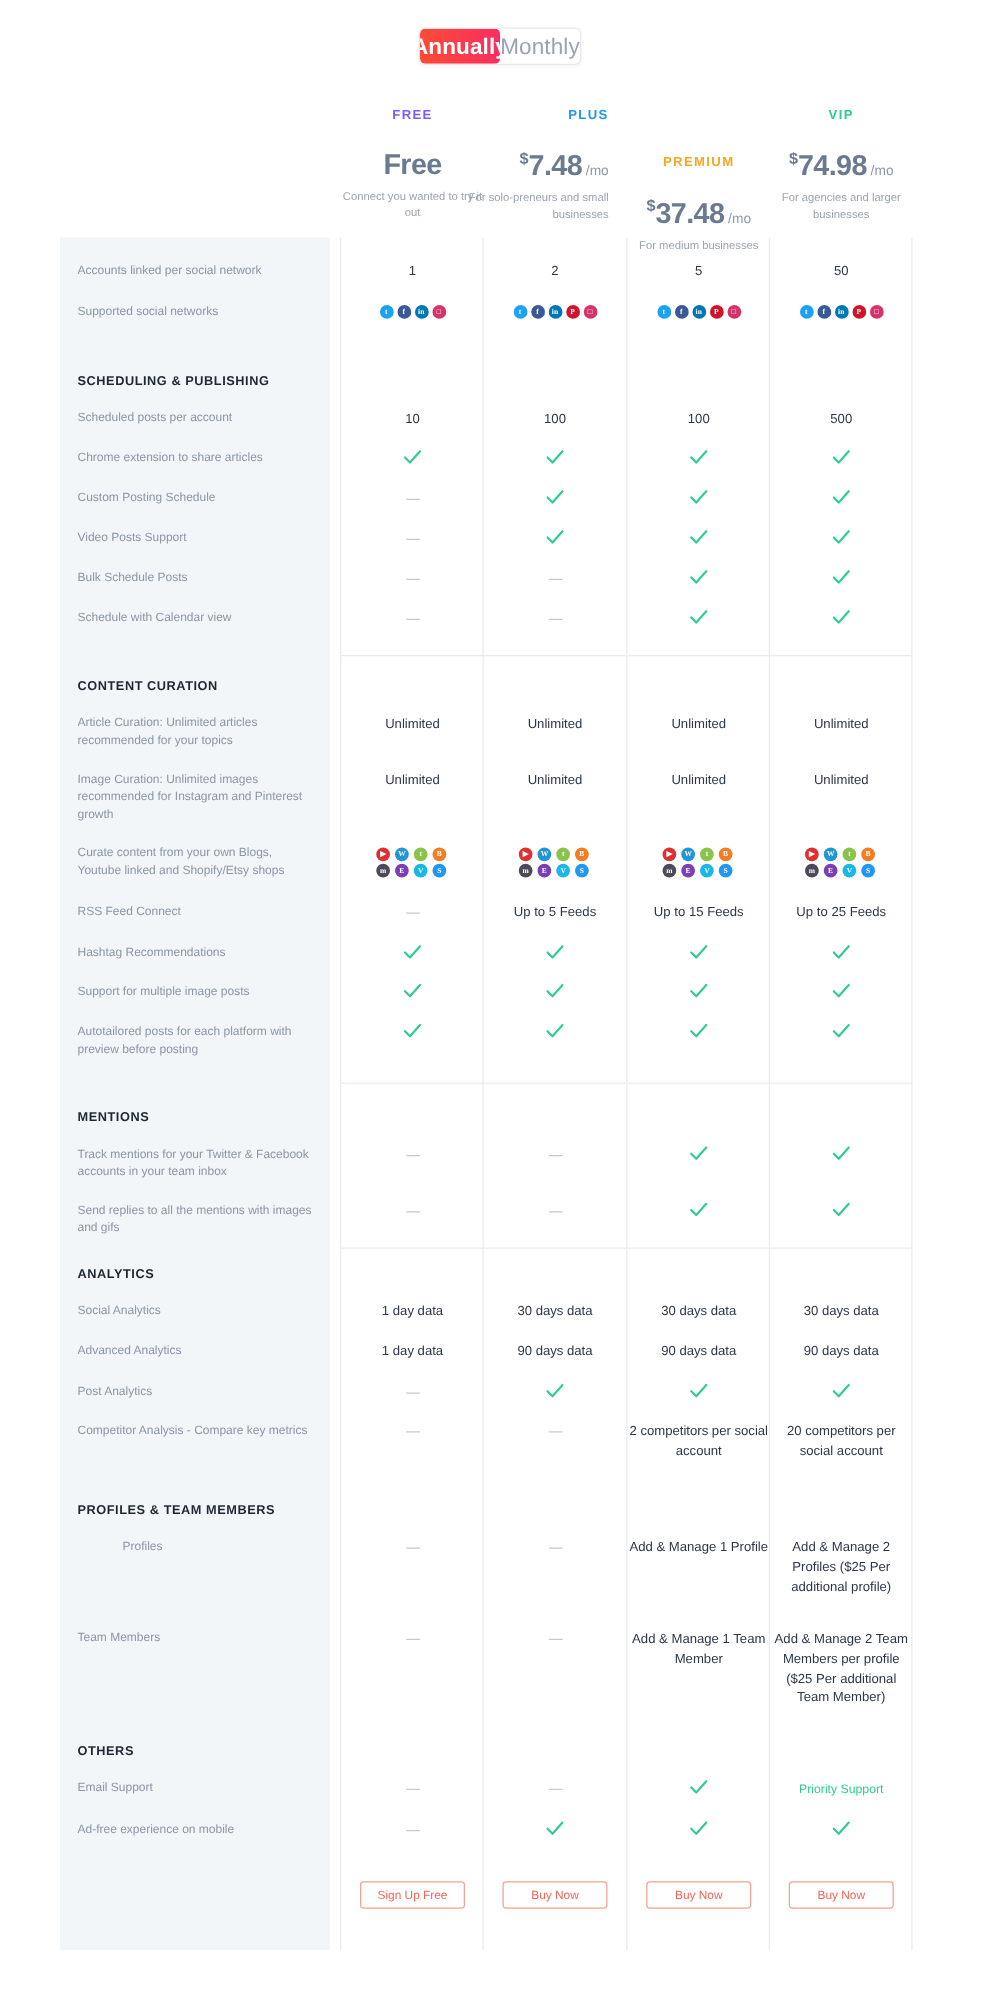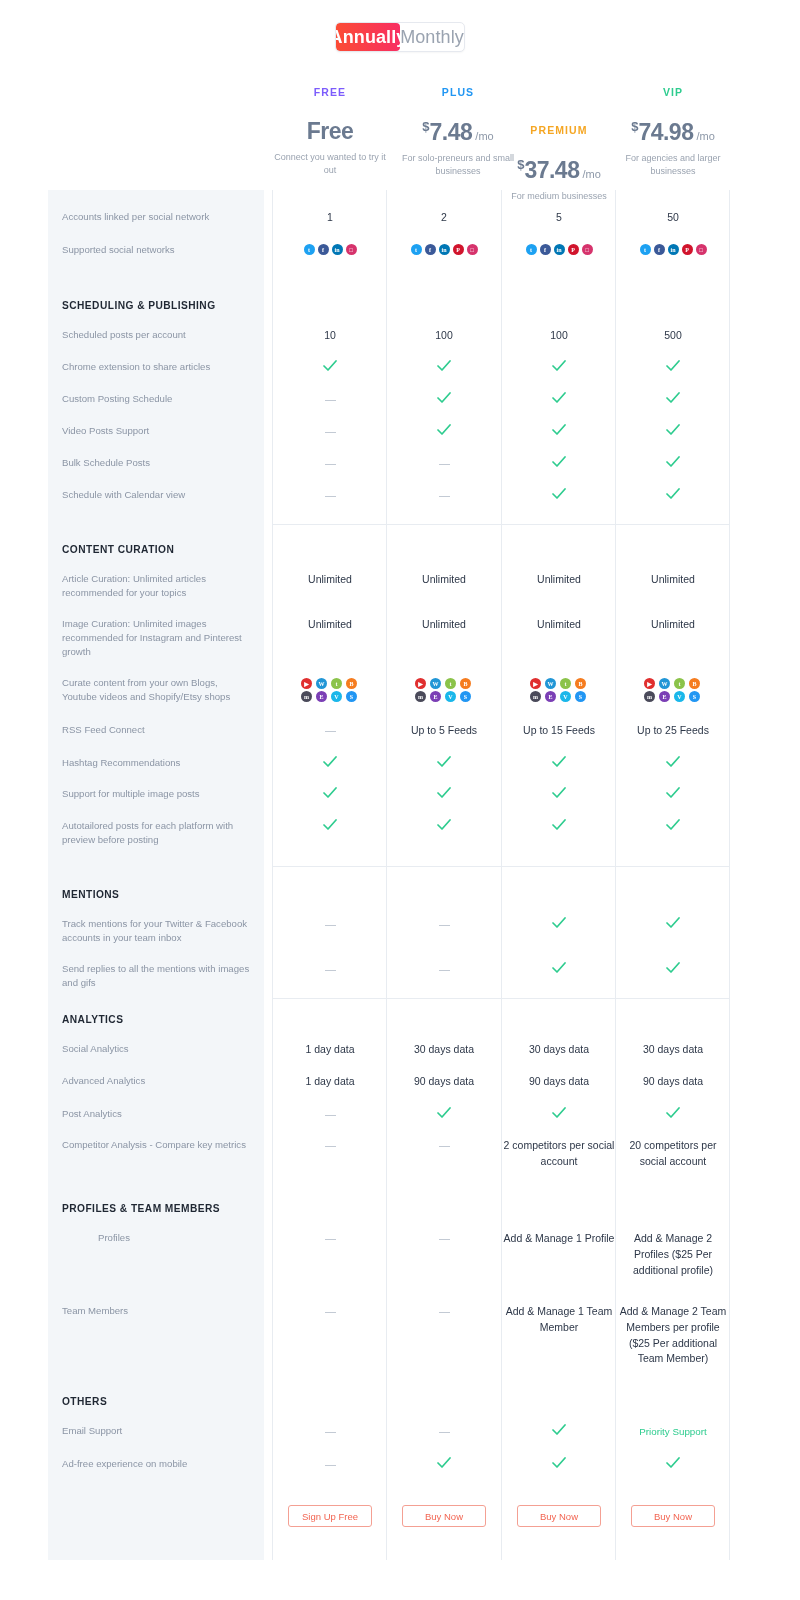--- a/index.html
+++ b/index.html
@@ -168,21 +168,21 @@
     <div class="toggle-btn inactive">Monthly</div>
   </div>
 </div>
 
 <div id="plan-heads">
     <div class="plan-head" style="left: 273px;">
       <div class="plan-name" style="color: rgb(124, 92, 252);">FREE</div>
       <div class="plan-price"><span class="amt">Free</span></div>
       <div class="plan-desc">Connect you wanted to try it out</div>
     </div>
-    <div class="plan-head" style="left: 401px;">
+    <div class="plan-head" style="left: 373px; text-align: right;">
       <div class="plan-name" style="color: rgb(33, 150, 243);">PLUS</div>
       <div class="plan-price"><span class="cur">$</span><span class="amt">7.48</span><span class="per"> /mo</span></div>
       <div class="plan-desc">For solo-preneurs and small businesses</div>
     </div>
     <div class="plan-head" style="left: 502px;">
       <div class="plan-name" style="color: rgb(245, 166, 35); margin-top: 38px;">PREMIUM</div>
       <div class="plan-price"><span class="cur">$</span><span class="amt">37.48</span><span class="per"> /mo</span></div>
       <div class="plan-desc">For medium businesses</div>
     </div>
     <div class="plan-head" style="left: 616px;">
@@ -298,21 +298,21 @@
     <div class="row-label" style="top: 572px;">Article Curation: Unlimited articles recommended for your topics</div>
     <div class="cell num" style="left: 273px; top: 572px;">Unlimited</div>
     <div class="cell num" style="left: 387px; top: 572px;">Unlimited</div>
     <div class="cell num" style="left: 502px; top: 572px;">Unlimited</div>
     <div class="cell num" style="left: 616px; top: 572px;">Unlimited</div>
     <div class="row-label" style="top: 617px;">Image Curation: Unlimited images recommended for Instagram and Pinterest growth</div>
     <div class="cell num" style="left: 273px; top: 617px;">Unlimited</div>
     <div class="cell num" style="left: 387px; top: 617px;">Unlimited</div>
     <div class="cell num" style="left: 502px; top: 617px;">Unlimited</div>
     <div class="cell num" style="left: 616px; top: 617px;">Unlimited</div>
-    <div class="row-label" style="top: 676px;">Curate content from your own Blogs, Youtube videos and Shopify/Etsy shops</div>
+    <div class="row-label" style="top: 676px;">Curate content from your own Blogs, Youtube linked and Shopify/Etsy shops</div>
     <div class="cell" style="left: 273px; top: 678px;">
       <div class="icon-grid">
         <span class="gic" style="background: rgb(224, 47, 47);">▶</span>
         <span class="gic" style="background: rgb(33, 150, 214);">W</span>
         <span class="gic" style="background: rgb(139, 195, 74);">t</span>
         <span class="gic" style="background: rgb(245, 124, 31);">B</span>
         <span class="gic" style="background: rgb(74, 74, 90);">m</span>
         <span class="gic" style="background: rgb(123, 63, 181);">E</span>
         <span class="gic" style="background: rgb(26, 183, 234);">V</span>
         <span class="gic" style="background: rgb(33, 150, 243);">S</span>

